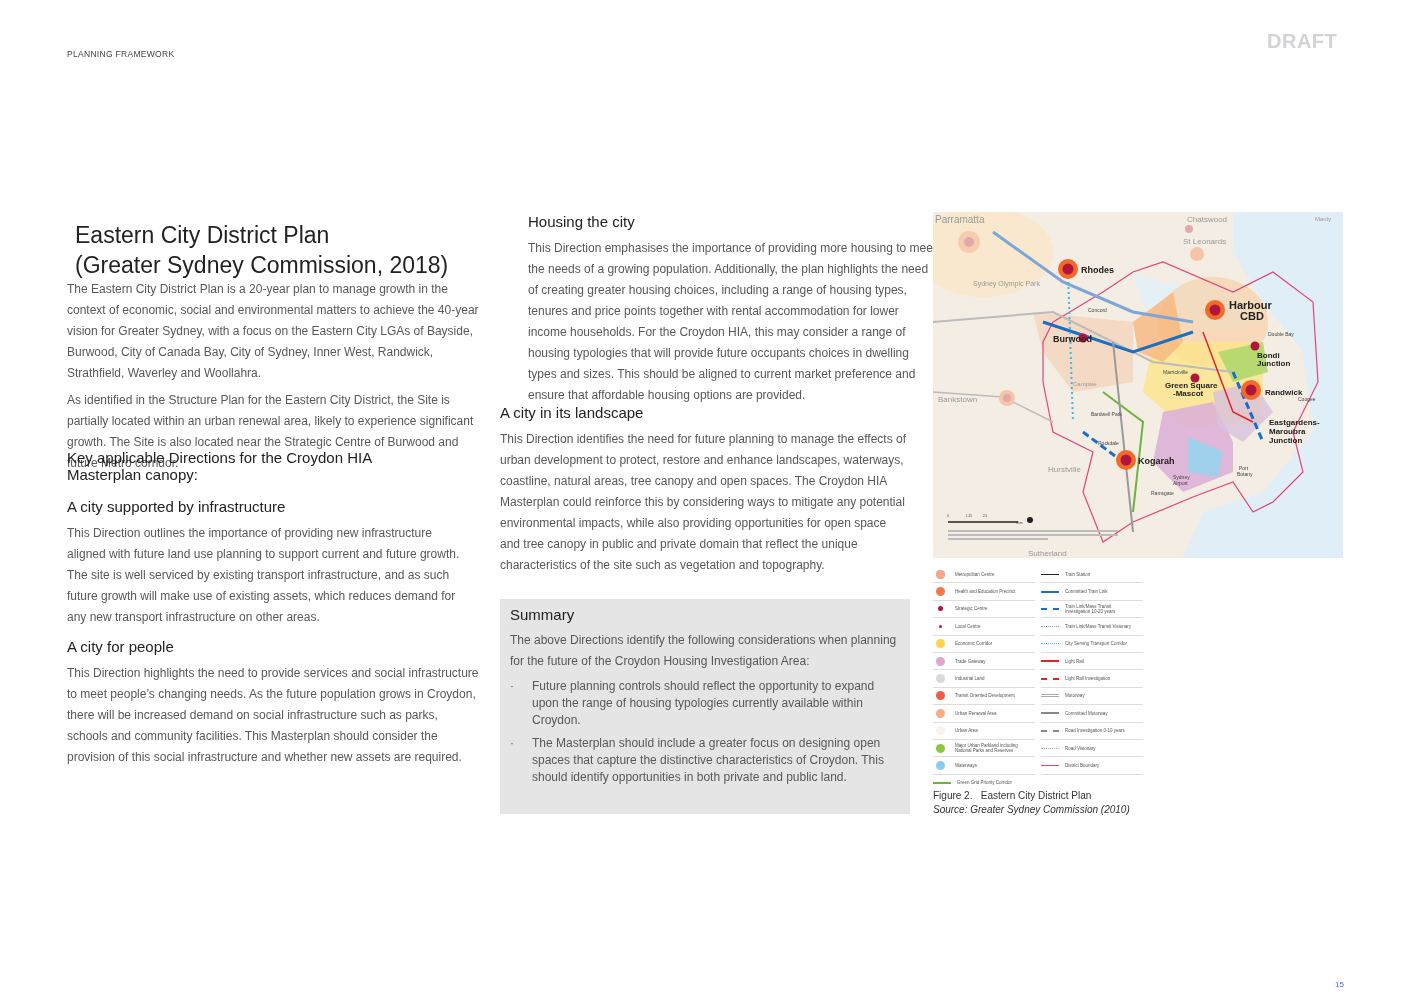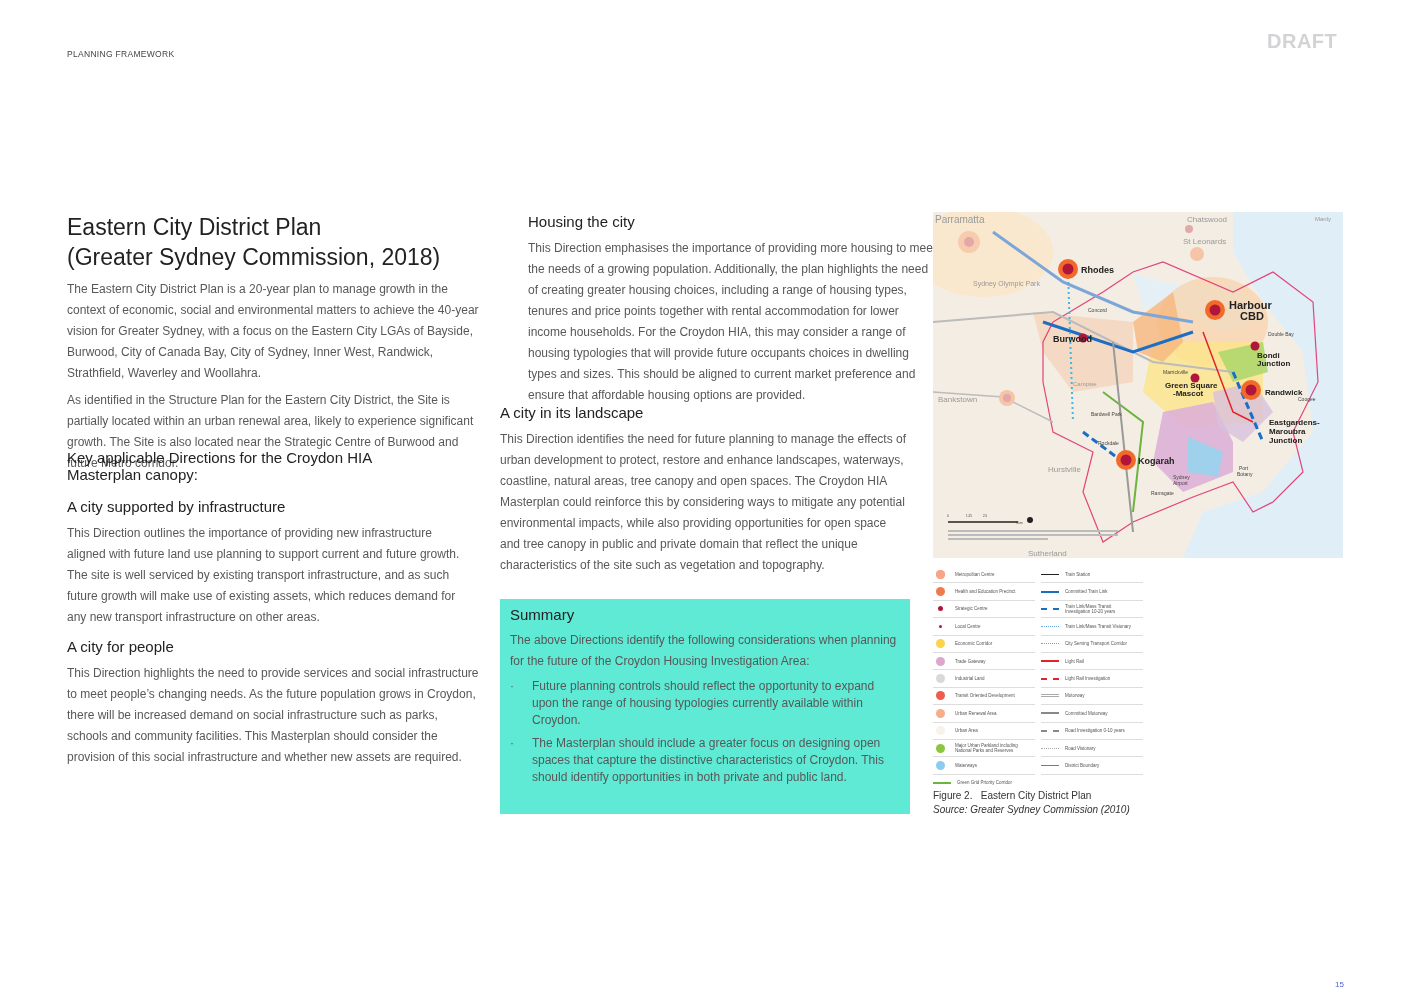--- a/index.html
+++ b/index.html
@@ -2,27 +2,27 @@
 <html><head>
 <meta charset="utf-8">
 <style>
   html, body { margin: 0; padding: 0; background: #ffffff; }
   body { width: 1410px; height: 996px; position: relative; overflow: hidden;
          font-family: "Liberation Sans", "DejaVu Sans", sans-serif; color: #555; }
   .header-label { position: absolute; left: 67px; top: 49px; font-size: 8.5px; letter-spacing: 0.3px; color: #444; }
   .draft { position: absolute; left: 1267px; top: 30px; font-size: 20px; font-weight: bold; color: #d3d3d5; letter-spacing: 0.5px; }
   .page-num { position: absolute; left: 1335px; top: 950px; font-size: 8px; color: #4c5fd0; margin-top: 30px; }
 
-  h1.title { position: absolute; left: 67px; top: 212px; margin: 0; font-weight: normal; font-size: 23px; line-height: 30px; color: #222; width: 420px; }
+  h1.title { position: absolute; left: 67px; top: 212px; margin: 8px; font-weight: normal; font-size: 23px; line-height: 30px; color: #222; width: 420px; }
   p { margin: 0; font-size: 12px; line-height: 21px; color: #585858; }
   .blk { position: absolute; }
   h3 { margin: 0; font-weight: normal; font-size: 15px; line-height: 18px; color: #222; }
   h2.key { margin: 0; font-weight: normal; font-size: 15px; line-height: 17px; color: #222; }
 
-  .summary { position: absolute; left: 500px; top: 599px; width: 410px; height: 215px; background: #5eead4; box-sizing: border-box; padding: 7px 10px 0 10px; }
+  .summary { position: absolute; left: 500px; top: 599px; width: 410px; height: 215px; background: #e5e5e5; box-sizing: border-box; padding: 7px 10px 0 10px; }
   .summary h3 { margin-bottom: 6px; }
   .bullets { list-style: none; margin: 6px 0 0 0; padding: 0; }
   .bullets li { position: relative; padding-left: 22px; margin-bottom: 6px; font-size: 12px; line-height: 17px; color: #585858; }
   .bullets li .dot { position: absolute; left: 0; top: 0; }
 
   .map { position: absolute; left: 933px; top: 212px; width: 410px; height: 346px; overflow: hidden; background: #bef264; }
   .legend { position: absolute; left: 933px; top: 566px; width: 214px; }
   .leg-col { position: absolute; top: 0; width: 102px; }
   .leg-row { height: 16.4px; border-bottom: 1px solid #ddd; display: flex; align-items: center; font-size: 4.5px; color: #555; }
   .leg-sw { width: 14px; display: flex; align-items: center; justify-content: center; margin-right: 8px; flex: 0 0 14px; }

